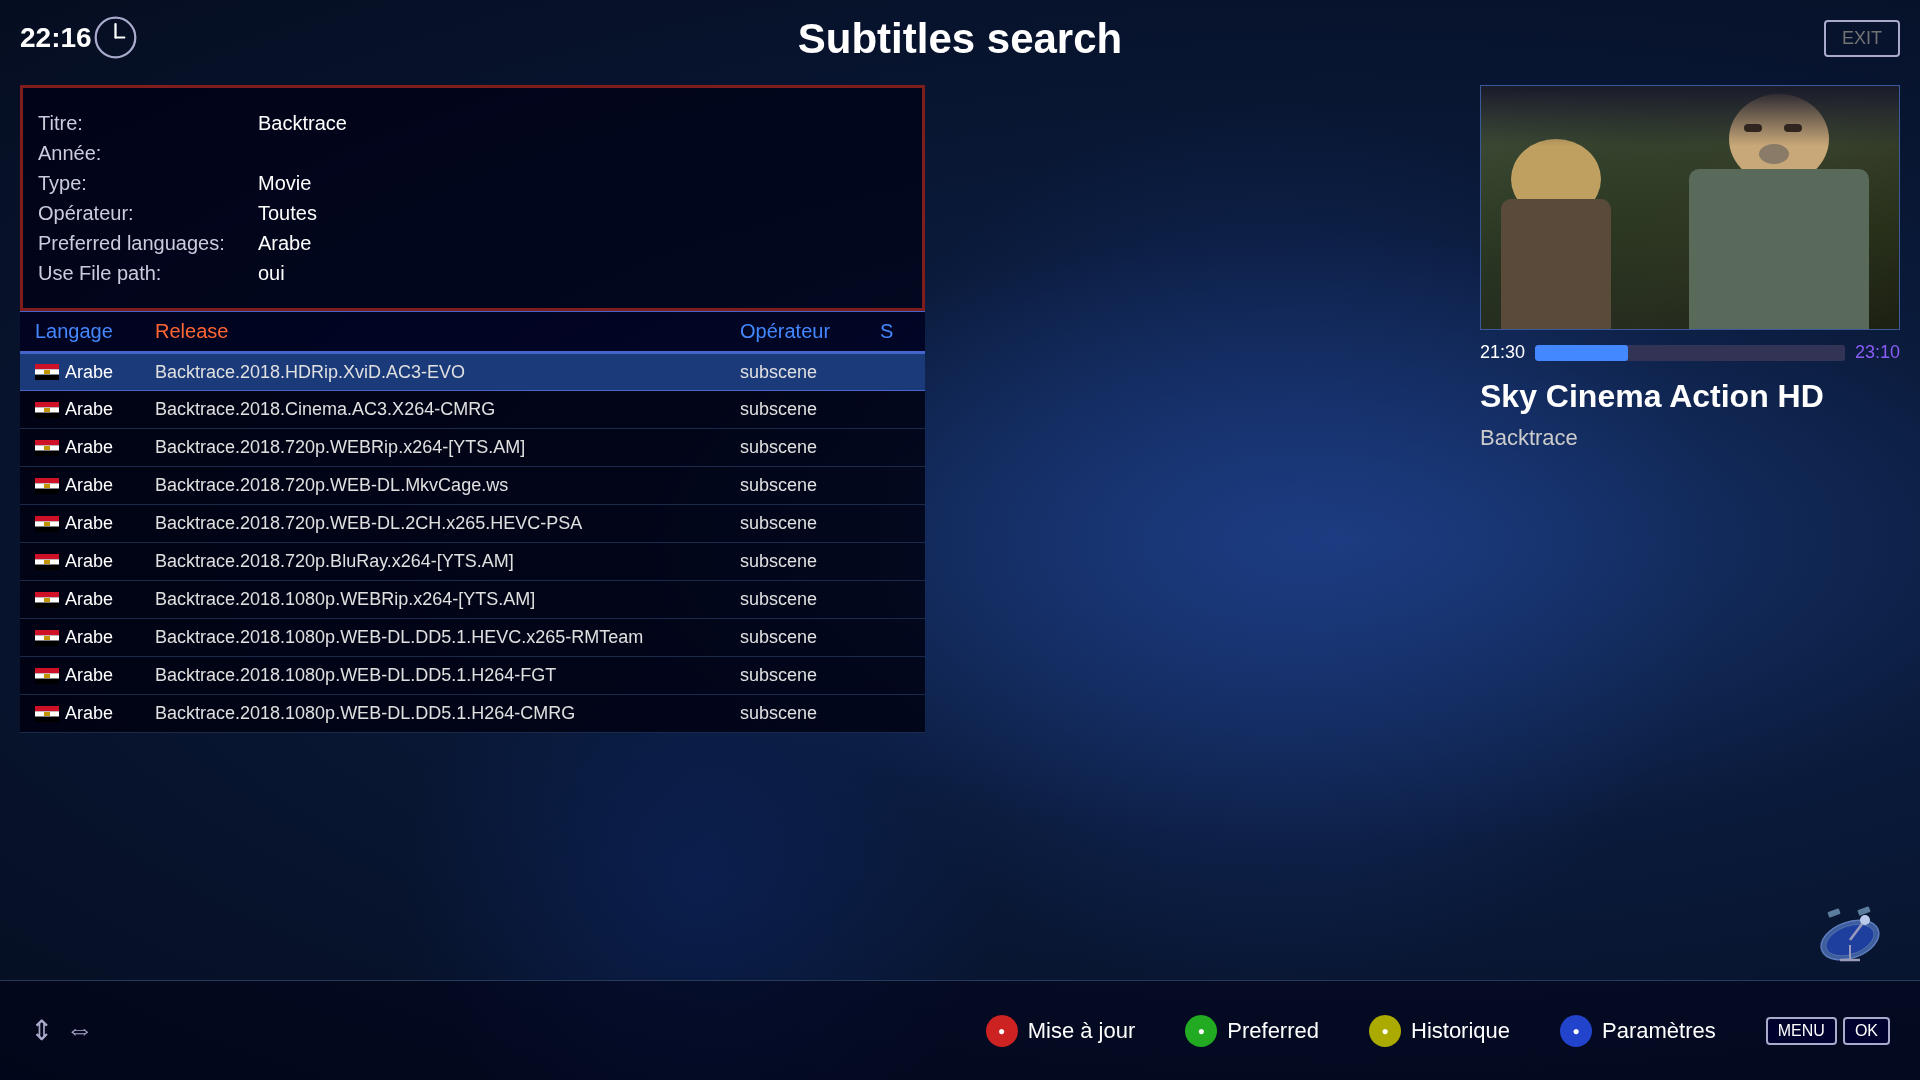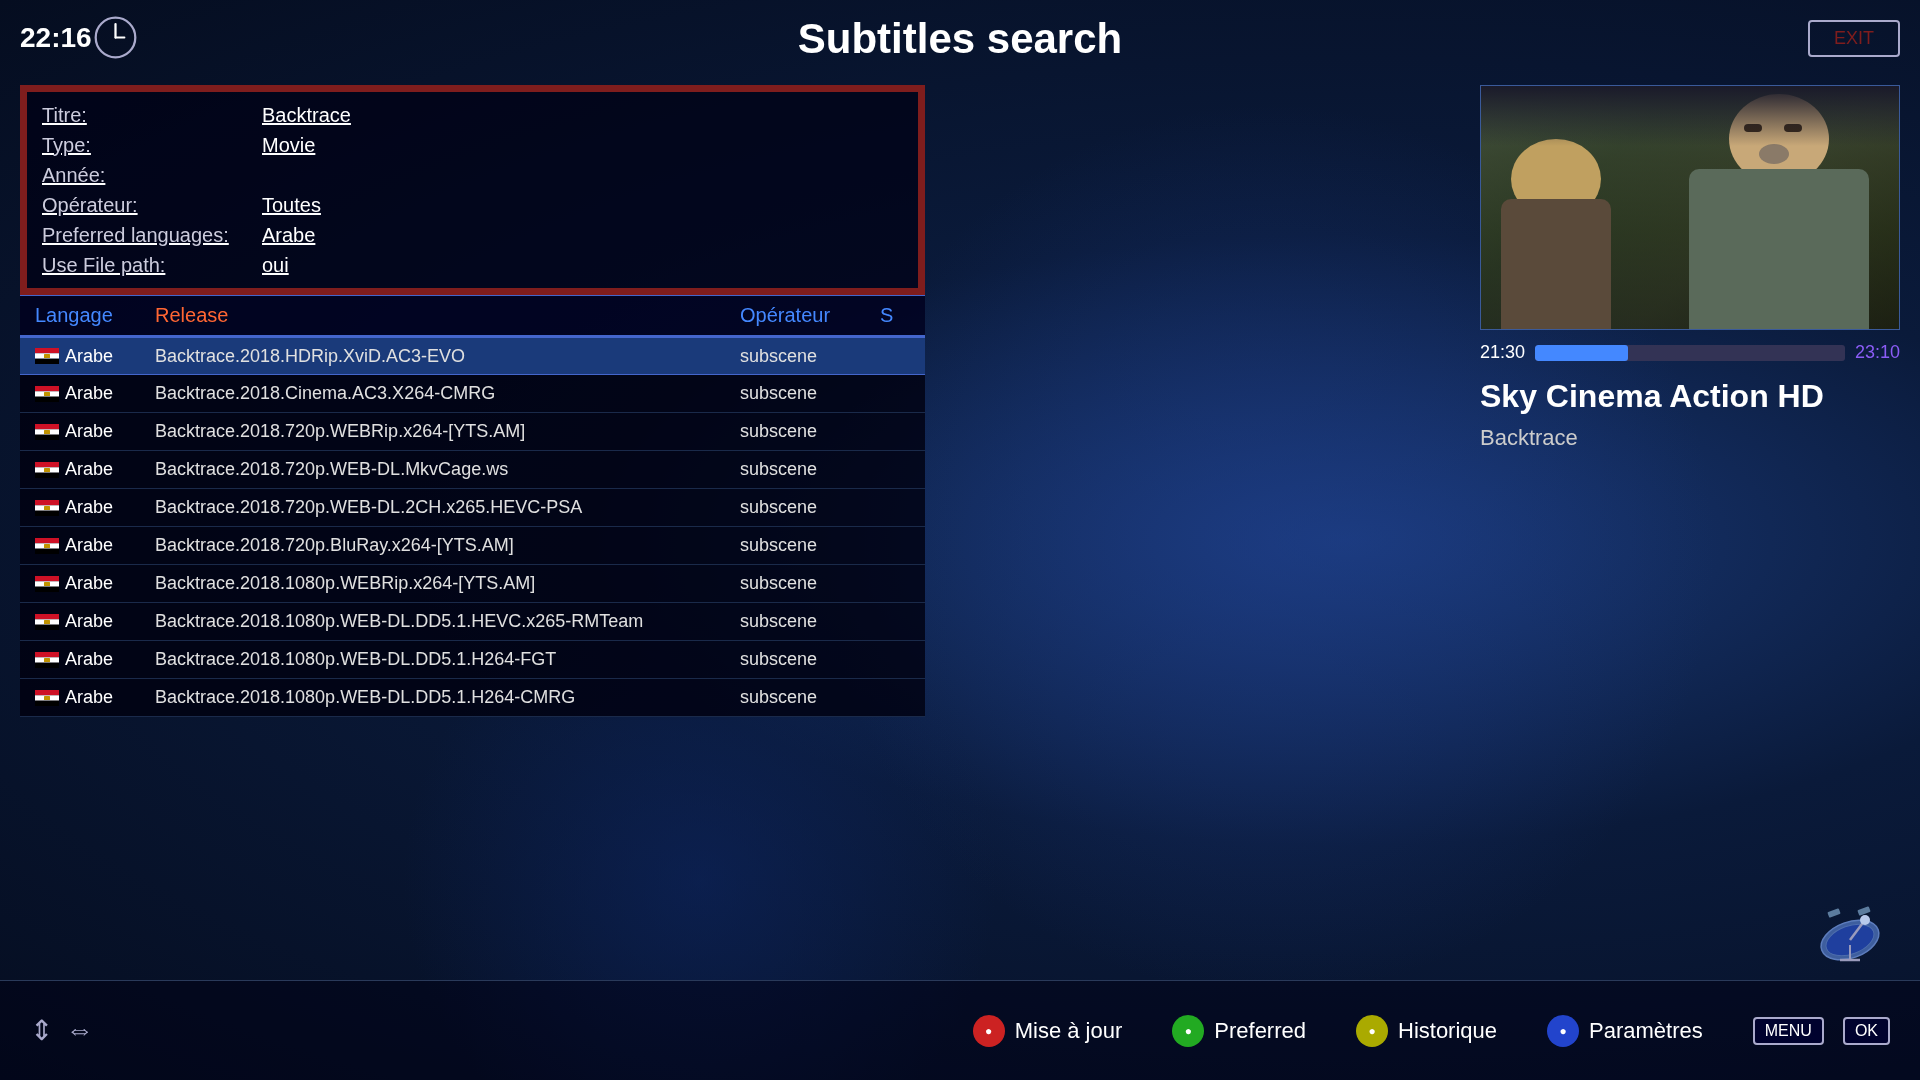--- a/index.html
+++ b/index.html
@@ -54,22 +54,22 @@
       width: 45px;
       height: 45px;
     }
 
     
     .exit-button {
       position: absolute;
       top: 20px;
       right: 20px;
       border: 2px solid #aaaacc;
-      color: #7f1d1d;
-      padding: 6px 24px;
+      color: #737373;
+      padding: 6px 16px;
       font-size: 18px;
       background: transparent;
       cursor: pointer;
       border-radius: 4px;
     }
 
     
     .page-title {
       position: absolute;
       top: 15px;
@@ -85,24 +85,23 @@
     .main-content {
       position: absolute;
       top: 85px;
       left: 20px;
       width: 905px;
       bottom: 110px;
     }
 
     
     .info-section {
-      border: 7px solid #7f1d1d;
+      border: 3px solid #7f1d1d;
       background: rgba(0,0,20,0.7);
-      padding: 8px 0;
-      text-decoration: underline;
+      padding: 20px 0;
     }
 
     .info-row {
       display: flex;
       align-items: center;
       padding: 3px 15px;
       font-size: 20px;
       min-height: 30px;
     }
     .info-label {
@@ -300,21 +299,21 @@
       flex-shrink: 0;
     }
     .btn-red { background: #cc2222; }
     .btn-green { background: #22aa22; }
     .btn-yellow { background: #aaaa00; }
     .btn-blue { background: #2244cc; }
 
     .menu-ok-area {
       display: flex;
       align-items: center;
-      gap: 19px;
+      gap: 6px;
     }
     .kbd-btn {
       border: 2px solid #aaaacc;
       color: #ffffff;
       padding: 3px 10px;
       font-size: 16px;
       background: rgba(0,0,50,0.8);
       border-radius: 4px;
     }
 
@@ -358,26 +357,26 @@
 <button class="exit-button">EXIT</button>
 
 <div class="main-content">
 
   <div class="info-section">
     <div class="info-row">
       <span class="info-label">Titre:</span>
       <span class="info-value">Backtrace</span>
     </div>
     <div class="info-row">
+      <span class="info-label">Année:</span>
+      <span class="info-value"></span>
+    </div>
+    <div class="info-row">
       <span class="info-label">Type:</span>
       <span class="info-value">Movie</span>
-    </div>
-    <div class="info-row">
-      <span class="info-label">Année:</span>
-      <span class="info-value"></span>
     </div>
     <div class="info-row">
       <span class="info-label">Opérateur:</span>
       <span class="info-value">Toutes</span>
     </div>
     <div class="info-row">
       <span class="info-label">Preferred languages:</span>
       <span class="info-value">Arabe</span>
     </div>
     <div class="info-row">

